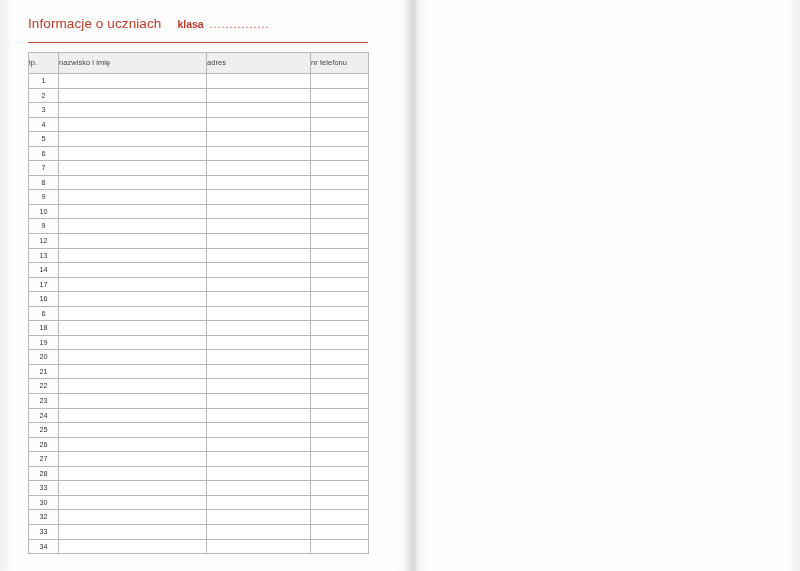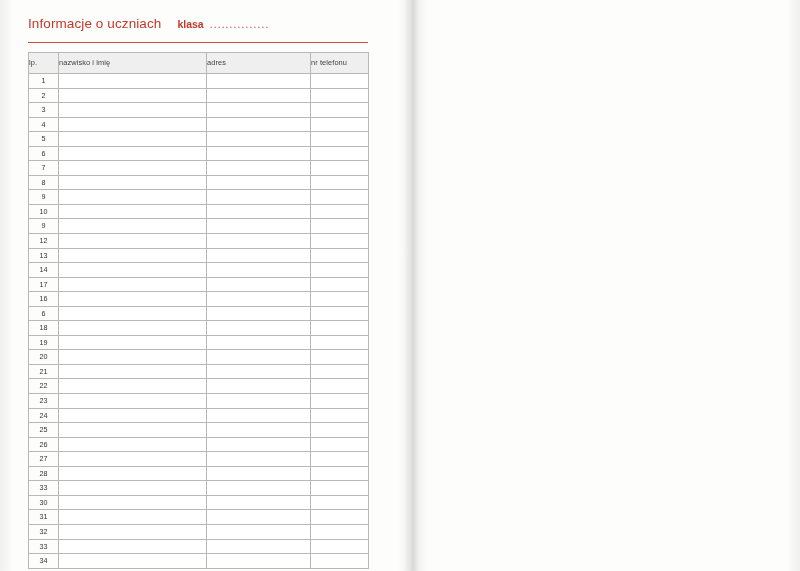--- a/index.html
+++ b/index.html
@@ -340,26 +340,20 @@
               <td class="blank"></td>
               <td class="blank"></td>
             </tr>
             <tr>
               <td class="lp">30</td>
               <td class="blank"></td>
               <td class="blank"></td>
               <td class="blank"></td>
             </tr>
             <tr>
-              <td class="lp">31</td>
-              <td class="blank"></td>
-              <td class="blank"></td>
-              <td class="blank"></td>
-            </tr>
-            <tr>
               <td class="lp">32</td>
               <td class="blank"></td>
               <td class="blank"></td>
               <td class="blank"></td>
             </tr>
             <tr>
               <td class="lp">33</td>
               <td class="blank"></td>
               <td class="blank"></td>
               <td class="blank"></td>

